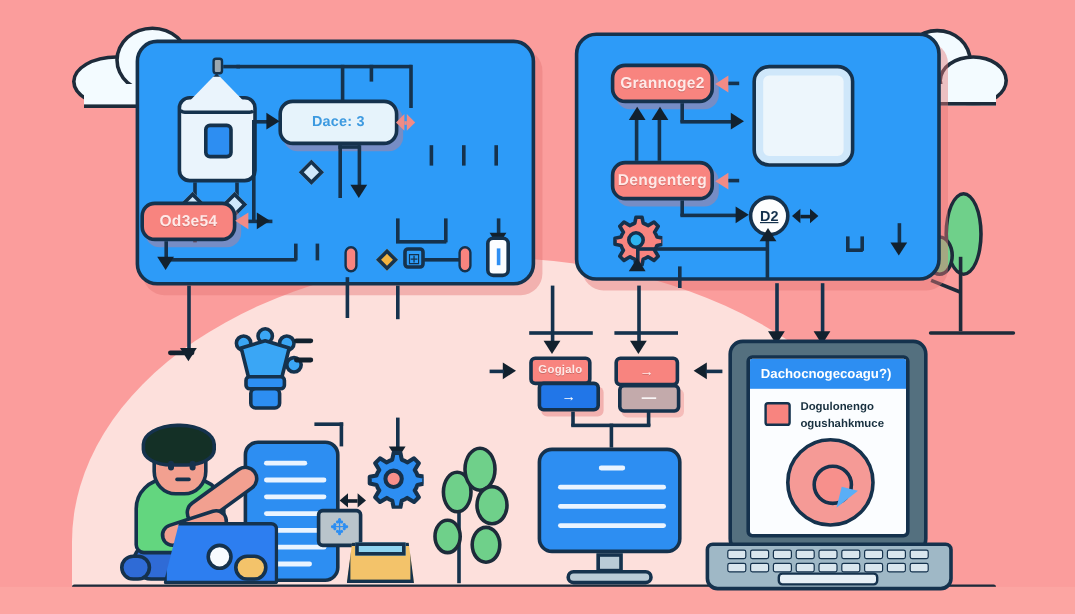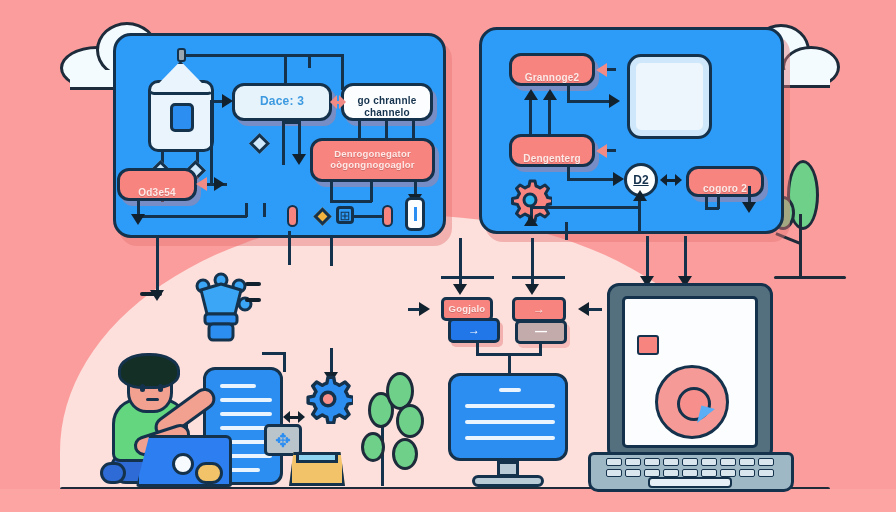--- a/index.html
+++ b/index.html
@@ -128,21 +128,21 @@
   
   .box{position:absolute;background:#f3c36a;border:3px solid #15324d;}
   
   .pl-stem{position:absolute;background:#15324d;}
 
   .puzzle{position:absolute;background:#b9c4cb;border:3px solid #15324d;border-radius:5px;
           display:flex;align-items:center;justify-content:center;color:#2d8ef2;font-size:19px;}
 
   .dash{position:absolute;height:4px;background:#12212e;border-radius:2px;}
 
-  .txt-xs{font-size:9.5px;} .txt-s{font-size:10px;align-items:flex-end;} .txt-m{font-size:12px;}
+  .txt-xs{font-size:9.5px;} .txt-s{font-size:13px;} .txt-m{font-size:12px;}
 </style>
 </head>
 <body>
 
 <div id="stage">
 
   <div class="bg-base"></div>
   <div class="bg-blob"></div>
 
   <div class="cloud-grp" style="left:60px;top:18px;">
@@ -187,35 +187,27 @@
   <div class="wire v" style="left:161px;top:152px;height:14px;"></div>
   <div class="wire v" style="left:196px;top:152px;height:14px;"></div>
   <div class="diamond sm" style="left:153px;top:163px;"></div>
   <div class="diamond sm" style="left:188px;top:163px;"></div>
   <div class="wire v" style="left:161px;top:180px;height:22px;"></div>
 
   <div class="node pale shadow txt-m" style="left:232px;top:83px;width:100px;height:38px;">
     <span>Dace: 3</span>
   </div>
 
-  <div class="node white shadow txt-s" style="left:341px;top:83px;width:92px;height:38px;white-space:pre-line;">
-    <span>go chrannle
-channelo</span>
-  </div>
 
   <div class="dbl-arrow dbl-pink" style="left:330px;top:95px;width:16px;height:14px;">
     <div style="width:0;height:0;border-top:7px solid transparent;border-bottom:7px solid transparent;border-right:7px solid #f08b86;"></div>
     <div class="bar" style="width:4px;"></div>
     <div style="width:0;height:0;border-top:7px solid transparent;border-bottom:7px solid transparent;border-left:7px solid #f08b86;"></div>
   </div>
 
-  <div class="node pink shadow txt-xs" style="left:310px;top:138px;width:125px;height:44px;white-space:pre-line;">
-    <span>Denrogonegator
-oògongnogoaglor</span>
-  </div>
 
   <div class="wire v" style="left:358px;top:121px;height:17px;"></div>
   <div class="wire v" style="left:385px;top:121px;height:17px;"></div>
   <div class="wire v" style="left:412px;top:121px;height:17px;"></div>
 
   <div class="wire v" style="left:330px;top:182px;height:18px;"></div>
   <div class="wire h" style="left:330px;top:200px;width:42px;"></div>
   <div class="wire v" style="left:370px;top:182px;height:20px;"></div>
   <div class="wire v" style="left:414px;top:182px;height:14px;"></div>
   <div class="arrow down" style="left:408px;top:194px;"></div>
@@ -295,23 +287,20 @@
   <div class="circle-node txt-m" style="left:624px;top:163px;width:34px;height:34px;text-decoration:underline;">
     <span>D2</span>
   </div>
 
   <div class="dbl-arrow" style="left:660px;top:173px;width:22px;height:14px;">
     <div style="width:0;height:0;border-top:6px solid transparent;border-bottom:6px solid transparent;border-right:7px solid #12212e;"></div>
     <div class="bar" style="width:8px;"></div>
     <div style="width:0;height:0;border-top:6px solid transparent;border-bottom:6px solid transparent;border-left:7px solid #12212e;"></div>
   </div>
 
-  <div class="node pink shadow txt-s" style="left:686px;top:166px;width:78px;height:31px;">
-    <span>cogoro 2</span>
-  </div>
   <div class="wire v" style="left:705px;top:197px;height:12px;"></div>
   <div class="wire h" style="left:705px;top:207px;width:14px;"></div>
   <div class="wire v" style="left:717px;top:197px;height:12px;"></div>
   <div class="wire v" style="left:748px;top:186px;height:22px;"></div>
   <div class="arrow down" style="left:742px;top:202px;"></div>
 
   <div class="wire h" style="left:530px;top:206px;width:110px;"></div>
   <div class="wire v" style="left:530px;top:206px;height:16px;"></div>
   <div class="wire v" style="left:638px;top:197px;height:36px;"></div>
   <div class="arrow up" style="left:633px;top:190px;"></div>
@@ -450,21 +439,27 @@
         <div class="ln" style="left:14px;top:60px;width:90px;"></div>
       </div>
     </div>
     <div class="mon-neck" style="left:497px;top:461px;width:22px;height:16px;"></div>
     <div class="mon-base" style="left:472px;top:475px;width:72px;height:12px;"></div>
   </div>
 
   <div>
     <div class="lt-lid" style="left:607px;top:283px;width:166px;height:178px;"></div>
     <div class="lt-screen" style="left:622px;top:296px;width:136px;height:152px;">
+      <div class="lt-titlebar">
+        <span>Dachocnogecoagu?)</span>
+      </div>
       <div class="swatch" style="left:12px;top:36px;width:22px;height:20px;"></div>
+      <div style="position:absolute;left:42px;top:34px;font-size:9.5px;font-weight:bold;color:#18303f;
+                  line-height:1.45;white-space:pre-line;">Dogulonengo
+ogushahkmuce</div>
       <div class="pie" style="left:30px;top:66px;width:74px;height:74px;background:#f59a96;"></div>
       <div class="pie-hole" style="left:52px;top:88px;width:34px;height:34px;"></div>
       <div style="position:absolute;left:74px;top:108px;width:0;height:0;
                   border-left:14px solid #5aaef6;border-bottom:18px solid transparent;
                   transform:rotate(14deg);"></div>
     </div>
     <div class="lt-base" style="left:588px;top:452px;width:206px;height:40px;"></div>
     <div class="lt-keys" style="left:606px;top:458px;grid-template-columns:repeat(9,16px);grid-auto-rows:8px;">
       <div class="lt-key"></div>
         <div class="lt-key"></div>

